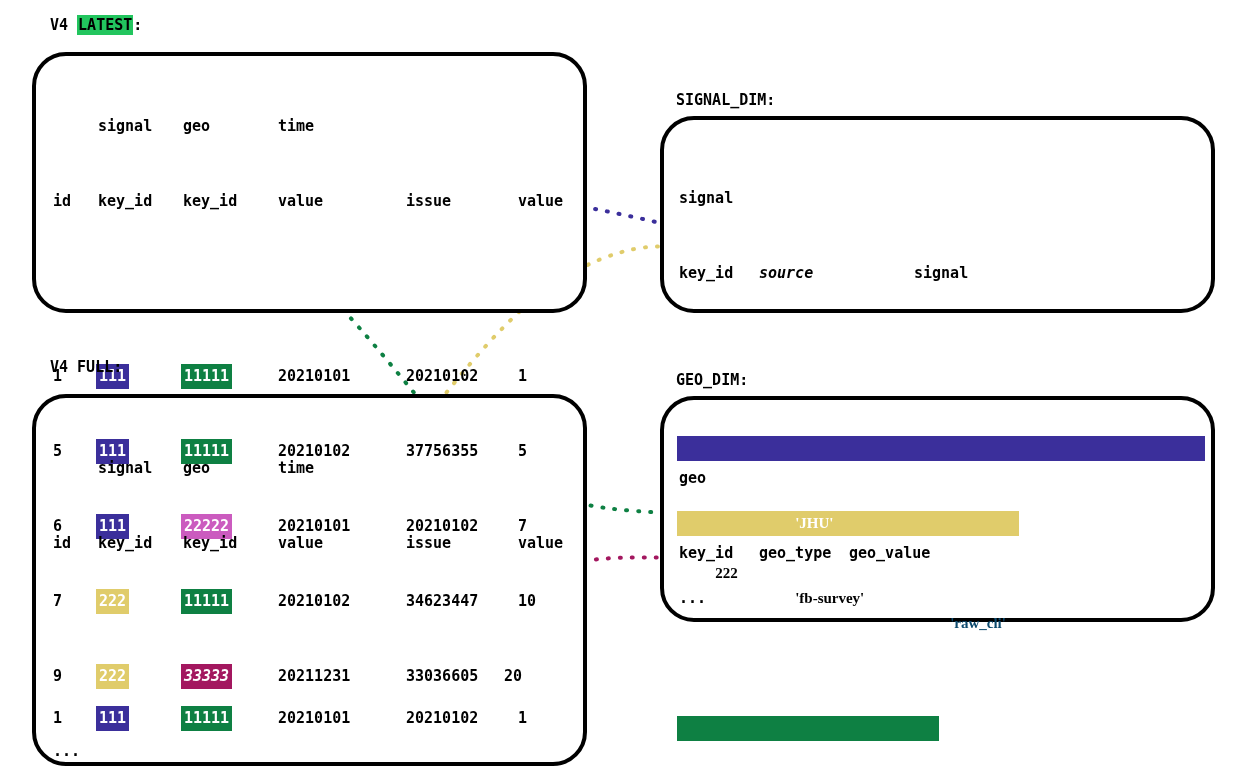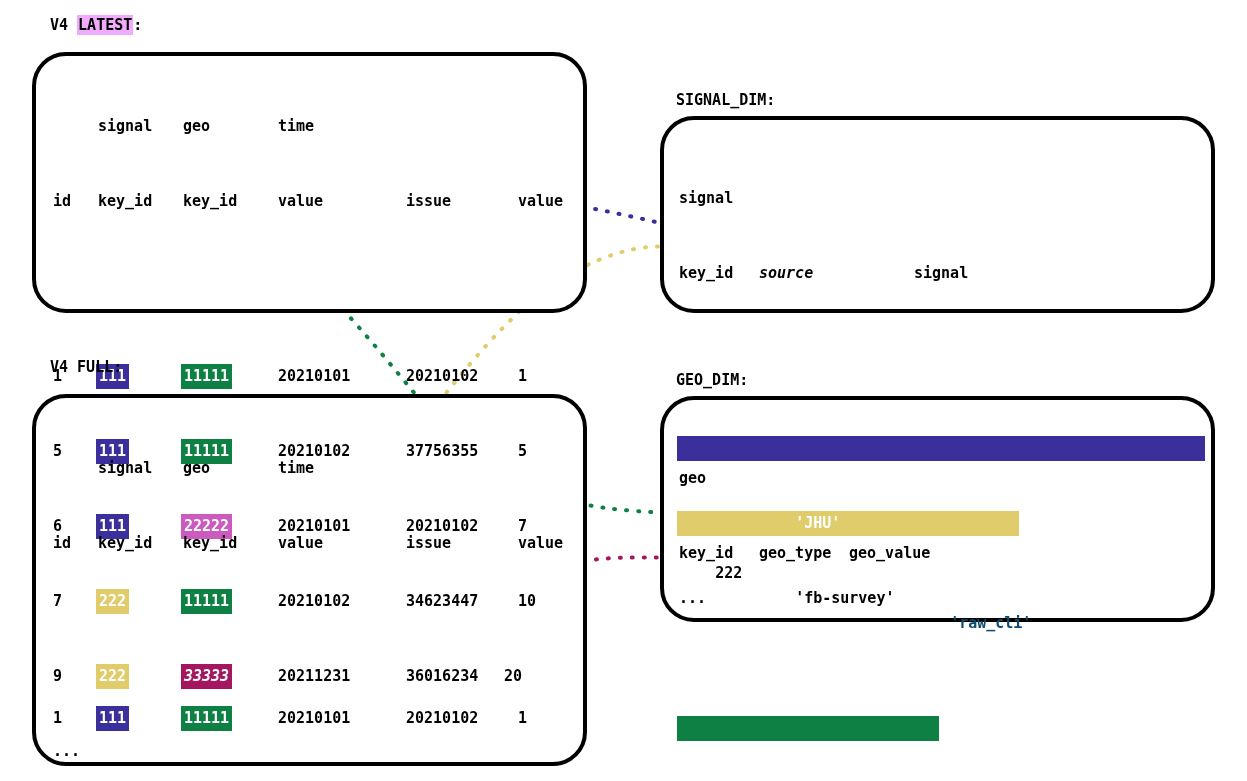--- a/index.html
+++ b/index.html
@@ -29,21 +29,21 @@
     position: absolute;
     font-family: "DejaVu Sans Mono", "Liberation Mono", monospace;
     font-size: 15px;
     font-weight: bold;
     color: #000000;
     letter-spacing: 0px;
     white-space: pre;
     z-index: 20;
   }
   .caption .hl {
-    background: #f0abfc;
+    background: #22c55e;
     padding: 1px 1px;
   }
 
   
   .box {
     position: absolute;
     border: 4px solid #000000;
     border-radius: 34px;
     background: #ffffff;
     box-sizing: border-box;
@@ -80,21 +80,21 @@
   .c-green   { background: #0E8043; color:#ffffff; }
   .c-magenta { background: #CB5BBF; color:#ffffff; }
   .c-maroon  { background: #A3175F; color:#ffffff; }
 
   .rowhl {
     position: absolute;
     height: 25px;
     top: 0;
     z-index: -1;
   }
-  .rowtext { position: relative; z-index: 1; }
+  .rowtext { position: relative; z-index: 1; font-family: Liberation Serif, serif; }
 </style>
 </head>
 <body>
 
 <svg id="connectors" viewBox="0 0 1247 781" width="1247" height="781" xmlns="http://www.w3.org/2000/svg">
 
   <path d="M 131 150 C 250 155, 480 185, 600 210 C 660 222, 680 228, 678 229" fill="none" stroke="#3B2F9B" stroke-width="4" stroke-linecap="round" stroke-dasharray="1 11"></path>
 
   <path d="M 228 227 C 280 236, 330 290, 420 400 C 500 495, 570 510, 675 513" fill="none" stroke="#0E8043" stroke-width="4" stroke-linecap="round" stroke-dasharray="1 11"></path>
 
@@ -158,21 +158,21 @@
     <span class="cell chip c-green" style="left:128px;">11111</span>
     <span class="cell" style="left:225px;">20210102</span>
     <span class="cell" style="left:353px;">34623447</span>
     <span class="cell" style="left:465px;">10</span>
   </div>
   <div class="drow">
     <span class="cell" style="left:0px;">9</span>
     <span class="cell chip c-khaki" style="left:43px;">222</span>
     <span class="cell chip c-maroon" style="left:128px;font-style:italic;">33333</span>
     <span class="cell" style="left:225px;">20211231</span>
-    <span class="cell" style="left:353px;">36016234</span>
+    <span class="cell" style="left:353px;">33036605</span>
     <span class="cell" style="left:451px;">20</span>
   </div>
   <div class="drow">
     <span class="cell" style="left:0px;">...</span>
   </div>
 </div>
 
 <div class="box" style="left:32px; top:394px; width:555px; height:372px;"></div>
 
 <div class="tbl" style="left:53px; top:406px; z-index:12;">

